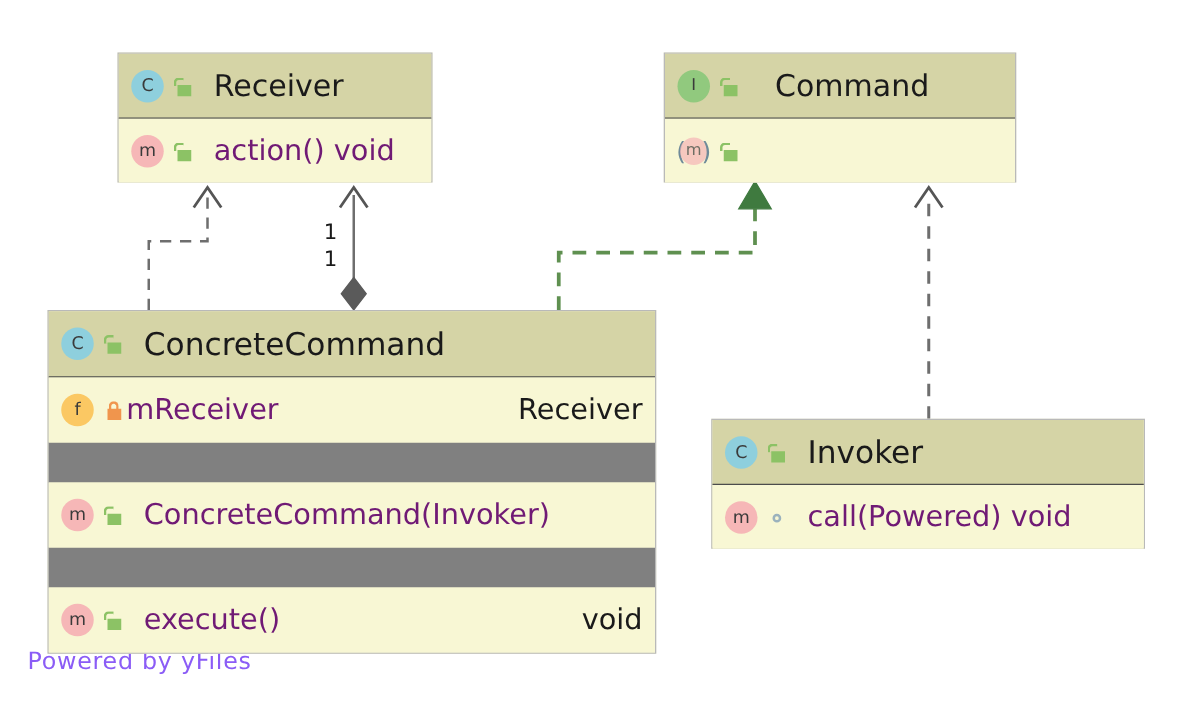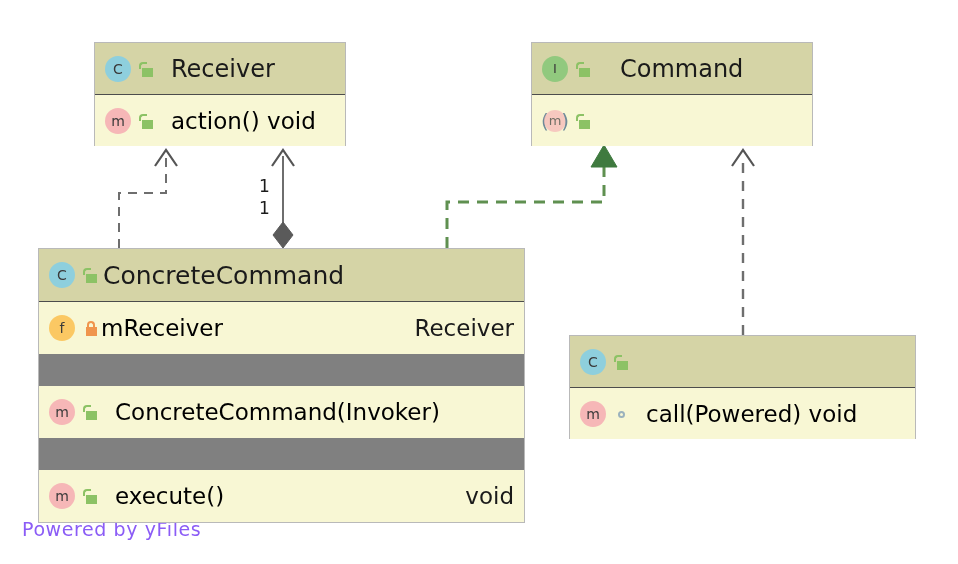--- a/index.html
+++ b/index.html
@@ -41,21 +41,21 @@
     align-items: center;
     box-sizing: border-box;
     position: relative;
   }
   .uml-sep {
     background: #808080;
     box-sizing: border-box;
   }
   .row-name {
     font-family: "DejaVu Sans", sans-serif;
-    color: #000000;
+    color: #701a75;
     white-space: nowrap;
     overflow: hidden;
   }
   .row-type {
     position: absolute;
     right: 10px;
     color: #1a1a1a;
     font-family: "DejaVu Sans", sans-serif;
     white-space: nowrap;
   }
@@ -250,21 +250,21 @@
     </div>
   </div>
 
   <div class="uml-node" id="node-concrete-command" style="left:38px; top:248px; width:487px; height:275px;">
     <div class="uml-header" style="height:53px; padding-left:10px;">
       <span class="badge badge-c" style="width:26px;height:26px;font-size:14px;">C</span>
       <span class="vis vis-public" style="width:16px;height:16px;margin-left:8px;">
         <span class="lock-shackle"></span>
           <span class="lock-body"></span>
       </span>
-      <span class="title-text" style="font-size:25px; margin-left:4px;text-align:right;">ConcreteCommand</span>
+      <span class="title-text" style="font-size:25px; margin-left:16px;text-align:right;">ConcreteCommand</span>
     </div>
 
     <div class="uml-row" style="height:52px; padding-left:10px;">
       <span class="badge badge-f" style="width:26px;height:26px;font-size:14px;">f</span>
       <span class="vis vis-private" style="width:18px;height:16px;margin-left:8px;">
         <span class="lock-shackle"></span>
           <span class="lock-body"></span>
       </span>
       <span class="row-name" style="font-size:23px; ">mReceiver</span>
       <span class="row-type" style="font-size:23px;">Receiver</span>
@@ -295,20 +295,21 @@
     </div>
   </div>
 
   <div class="uml-node" id="node-invoker" style="left:569px; top:335px; width:347px; height:104px;">
     <div class="uml-header" style="height:52px; padding-left:10px;">
       <span class="badge badge-c" style="width:26px;height:26px;font-size:14px;">C</span>
       <span class="vis vis-public" style="width:16px;height:16px;margin-left:8px;">
         <span class="lock-shackle"></span>
           <span class="lock-body"></span>
       </span>
+      <span class="title-text" style="font-size:25px; margin-left:16px;">Invoker</span>
     </div>
     <div class="uml-row" style="height:51px; padding-left:10px;">
       <span class="badge badge-m" style="width:26px;height:26px;font-size:14px;">m</span>
       <span class="vis vis-package" style="margin-left:8px;">
         <span class="ring"></span>
       </span>
       <span class="row-name" style="font-size:23px; margin-left:16px;">call(Powered) void</span>
     </div>
   </div>
 

